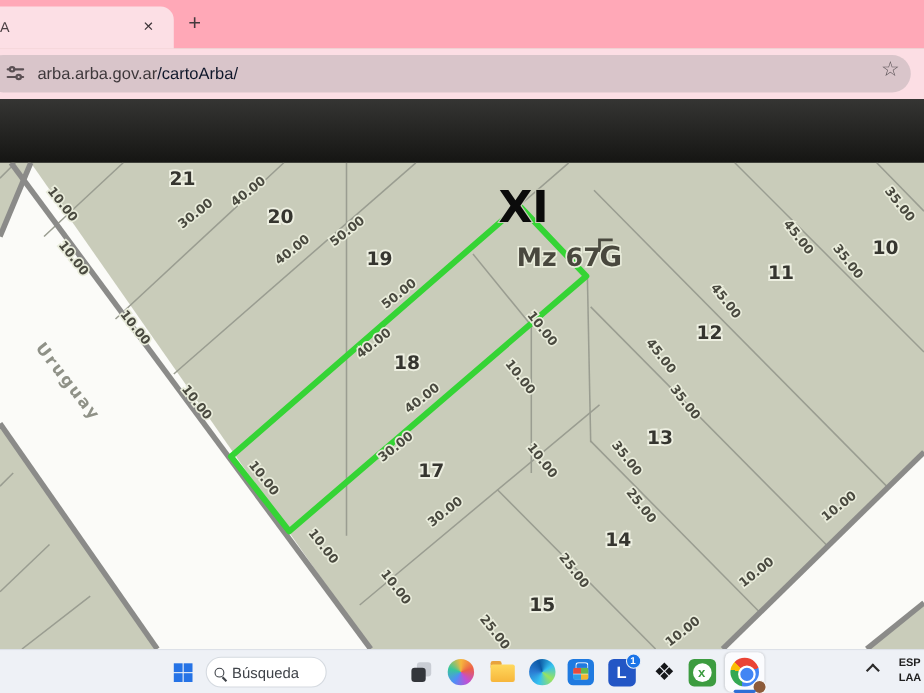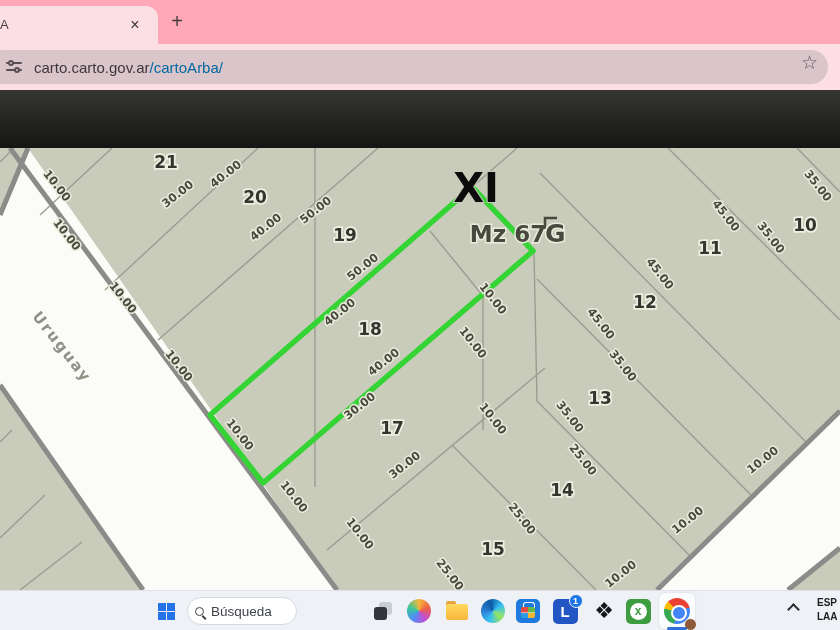--- a/index.html
+++ b/index.html
@@ -21,21 +21,21 @@
   .addrrow{position:absolute;left:0;top:44px;width:840px;height:46px;background:#fcdee4;}
   .omnibox{position:absolute;left:-14px;top:6px;width:842px;height:34px;border-radius:17px;
     background:#d9c5ca;display:flex;align-items:center;}
   .tune{margin-left:20px;width:16px;height:16px;position:relative;flex:0 0 auto;}
   .tune i{position:absolute;left:0;width:16px;height:2px;background:#5a4f53;border-radius:2px;}
   .tune i:nth-child(1){top:3px;} .tune i:nth-child(2){top:10px;}
   .tune b{position:absolute;width:6px;height:6px;border-radius:50%;background:#d9c5ca;
     border:2px solid #5a4f53;}
   .tune b:nth-child(3){left:2px;top:1px;} .tune b:nth-child(4){left:8px;top:8px;}
   .url{margin-left:12px;font-size:15px;color:#3e383b;white-space:nowrap;}
-  .url .path{color:#0369a1;}
+  .url .path{color:#0f172a;}
   .star{position:absolute;right:22px;top:7px;font-size:19px;color:#5d5458;}
 
   
   .appheader{position:absolute;left:0;top:90px;width:840px;height:58px;
     background:linear-gradient(#353533,#151513);}
   .logo{position:absolute;left:-8px;top:103px;width:36px;height:36px;border-radius:50%;
     background:conic-gradient(from 130deg,#85bb42 0 28%,#1d5d77 28% 52%,#9cc94e 52% 66%,#14242e 66% 100%);
     box-shadow:inset 0 0 0 3px #223;}
   .brand{position:absolute;left:35px;top:110px;font-size:20px;letter-spacing:1px;color:#fff;}
   .brand .b1{font-weight:bold;} .brand .b2{font-weight:300;color:#e8e8e6;}
@@ -146,21 +146,21 @@
   </div>
 
   <div class="addrrow">
     <div class="omnibox">
       <span class="tune">
           <i></i>
           <i></i>
           <b></b>
           <b></b>
         </span>
-      <span class="url"><span>carto.carto.gov.ar</span><span class="path">/cartoArba/</span></span>
+      <span class="url"><span>arba.arba.gov.ar</span><span class="path">/cartoArba/</span></span>
     </div>
     <span class="star">☆</span>
   </div>
 
   <div class="appheader">
     <div class="logo"></div>
     <div class="brand"><span class="b1">CAR</span><span class="b2">TO</span></div>
     <div class="hsearch">
       <span class="val">Partido-Partida: 118 - 23100</span>
         <span class="caret"></span>

